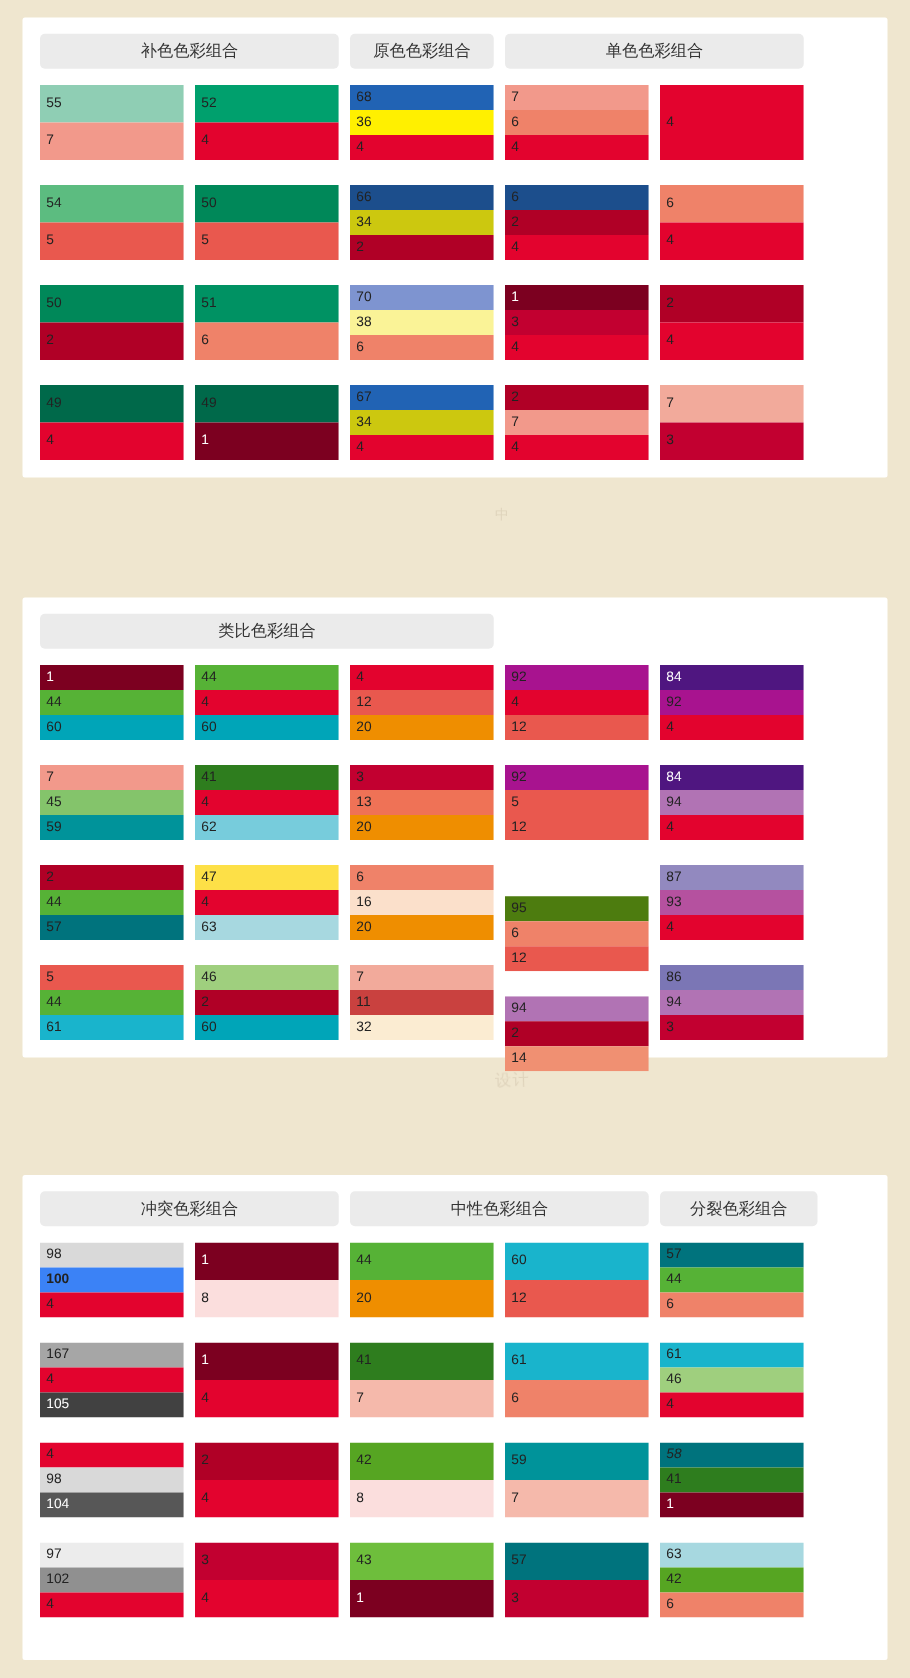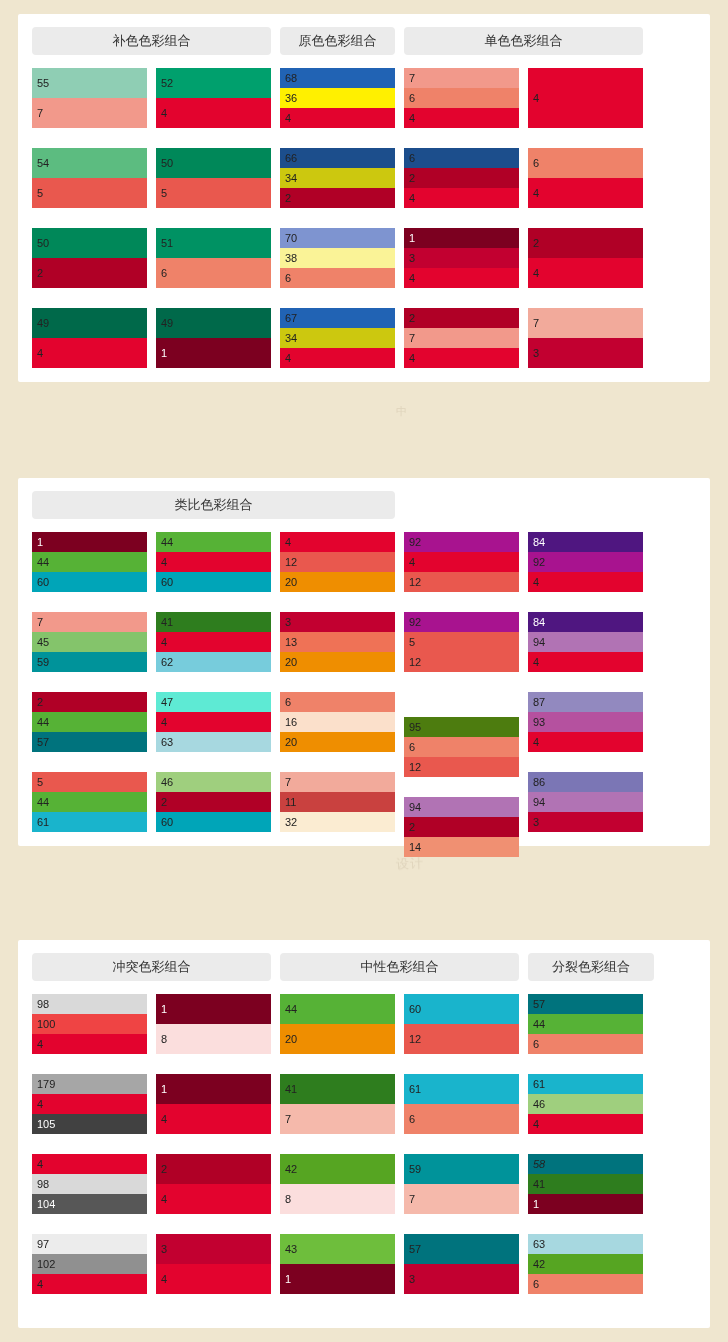--- a/index.html
+++ b/index.html
@@ -387,21 +387,21 @@
                   <span class="num">41</span>
                 </div>
                 <div class="band light" style="background: rgb(227, 3, 46); height: 20px;">
                   <span class="num">4</span>
                 </div>
                 <div class="band light" style="background: rgb(119, 204, 220); height: 20px;">
                   <span class="num">62</span>
                 </div>
               </div>
               <div class="palette">
-                <div class="band light" style="background: #5eead4; height: 20px; text-align: center;">
+                <div class="band light" style="background: #fde047; height: 20px; text-align: center;">
                   <span class="num">47</span>
                 </div>
                 <div class="band light" style="background: rgb(227, 3, 46); height: 20px;">
                   <span class="num">4</span>
                 </div>
                 <div class="band light" style="background: rgb(167, 216, 224); height: 20px;">
                   <span class="num">63</span>
                 </div>
               </div>
               <div class="palette">
@@ -568,30 +568,30 @@
           <div class="group-header" style="width: 239px;">中性色彩组合</div>
           <div class="group-header" style="width: 126px;">分裂色彩组合</div>
         </div>
       <div class="grid">
           <div style="display: flex; gap: 9px; width: 239px;">
             <div class="col" style="width: 115px;">
               <div class="palette">
                 <div class="band light" style="background: rgb(217, 217, 217); height: 20px;">
                   <span class="num">98</span>
                 </div>
-                <div class="band light" style="background: #ef4444; height: 20px;">
+                <div class="band light" style="background: #3b82f6; height: 20px; font-weight: bold;">
                   <span class="num">100</span>
                 </div>
                 <div class="band light" style="background: rgb(227, 3, 46); height: 20px;">
                   <span class="num">4</span>
                 </div>
               </div>
               <div class="palette">
                 <div class="band light" style="background: rgb(166, 166, 166); height: 20px;">
-                  <span class="num">179</span>
+                  <span class="num">167</span>
                 </div>
                 <div class="band light" style="background: rgb(227, 3, 46); height: 20px;">
                   <span class="num">4</span>
                 </div>
                 <div class="band dark" style="background: rgb(65, 65, 65); height: 20px;">
                   <span class="num">105</span>
                 </div>
               </div>
               <div class="palette">
                 <div class="band light" style="background: rgb(227, 3, 46); height: 20px;">

